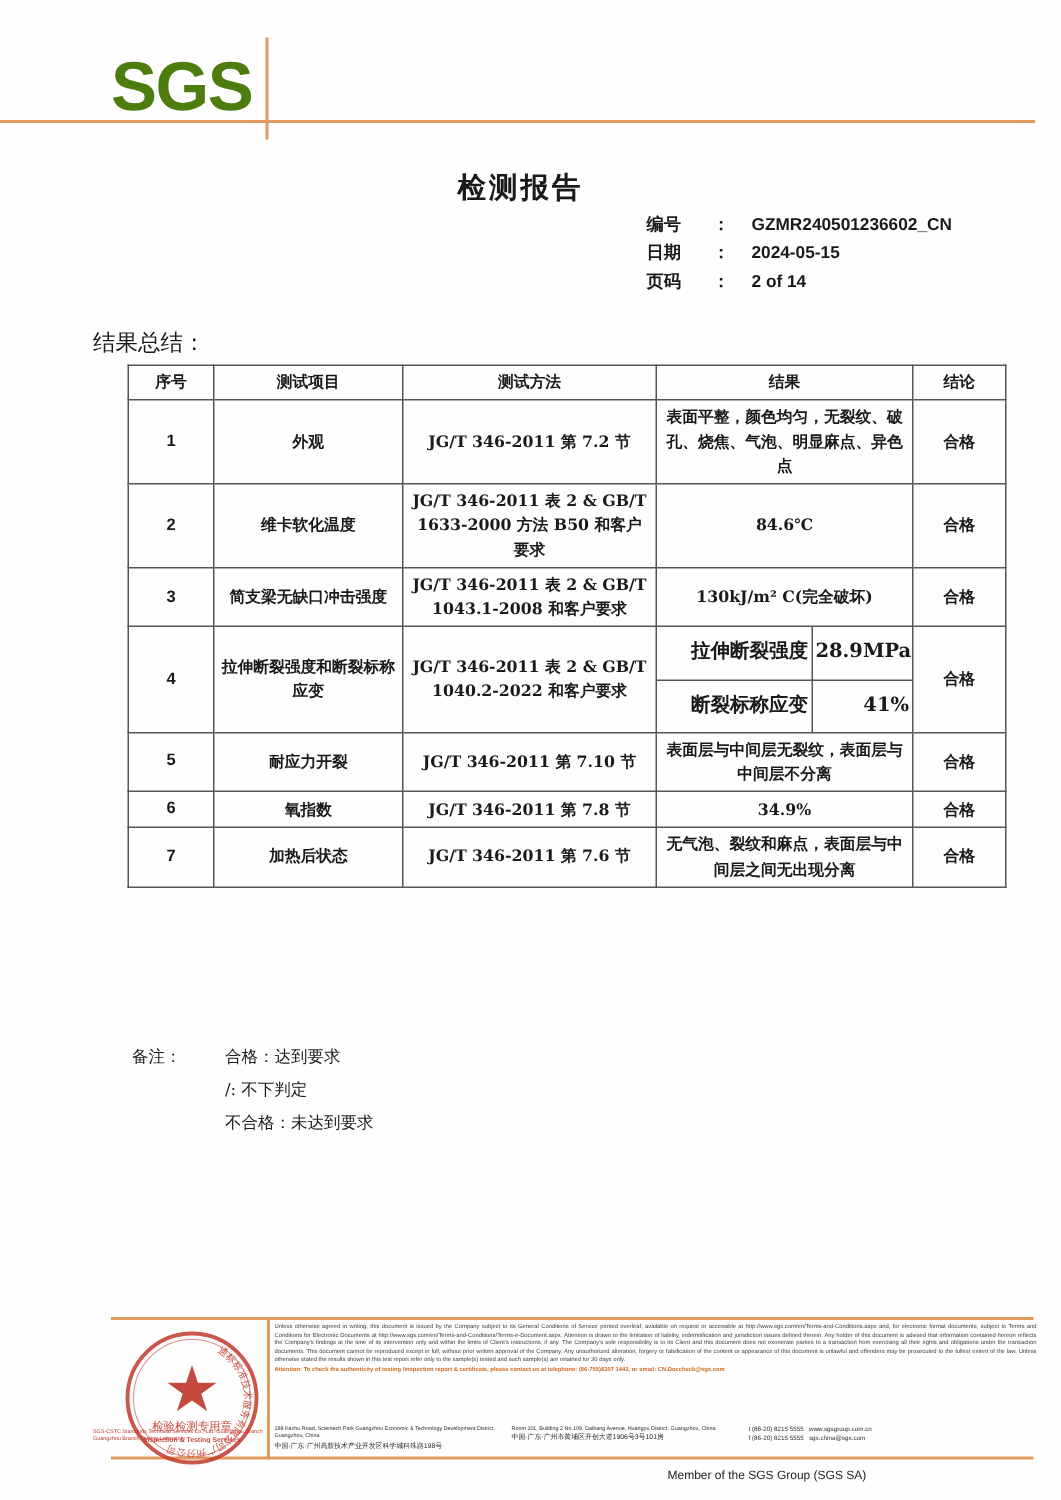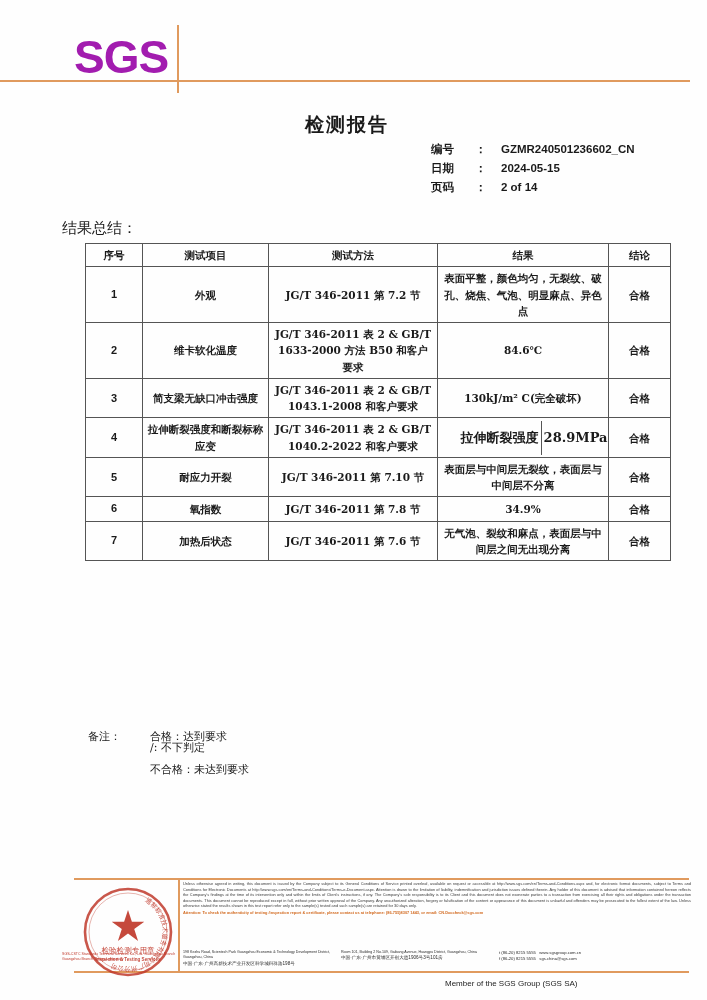--- a/index.html
+++ b/index.html
@@ -27,21 +27,21 @@
     position: absolute;
     left: 74px;
     top: 28px;
     width: 200px;
     height: 62px;
   }
   .logo-text {
     font-family: "Liberation Sans", "DejaVu Sans", sans-serif;
     font-size: 46px;
     font-weight: bold;
-    color: #a21caf;
+    color: #4d7c0f;
     letter-spacing: -1px;
     line-height: 58px;
     user-select: none;
   }
   .logo-rule-h {
     position: absolute;
     left: 0px;
     top: 80px;
     width: 690px;
     height: 1.5px;
@@ -152,21 +152,21 @@
 
   
   .notes {
     position: absolute;
     left: 88px;
     top: 697px;
     font-size: 11px;
     font-family: "DejaVu Serif", "Liberation Serif", serif;
   }
   .notes-row { display: flex; height: 22px; align-items: baseline; }
-  .notes-key { width: 62px; margin-top: 32px; }
+  .notes-key { width: 62px; }
   .notes-val { }
 
   
   .footer-rule-top {
     position: absolute;
     left: 74px;
     top: 878px;
     width: 615px;
     height: 1.5px;
     background: #e09a5e;
@@ -321,20 +321,24 @@
       <tr>
         <td class="num">4</td>
         <td>拉伸断裂强度和断裂标称应变</td>
         <td>JG/T 346-2011 表 2 &amp; GB/T 1040.2-2022 和客户要求</td>
         <td style="padding:0">
           <table class="sub-table" style="margin:0;width:100%">
             <tbody>
                 <tr>
               <td class="sub-left">拉伸断裂强度</td>
               <td>28.9MPa</td>
+            </tr>
+            <tr>
+              <td class="sub-left">断裂标称应变</td>
+              <td>41%</td>
             </tr>
           </tbody>
             </table>
         </td>
         <td>合格</td>
       </tr>
       <tr>
         <td class="num">5</td>
         <td>耐应力开裂</td>
         <td>JG/T 346-2011 第 7.10 节</td>

